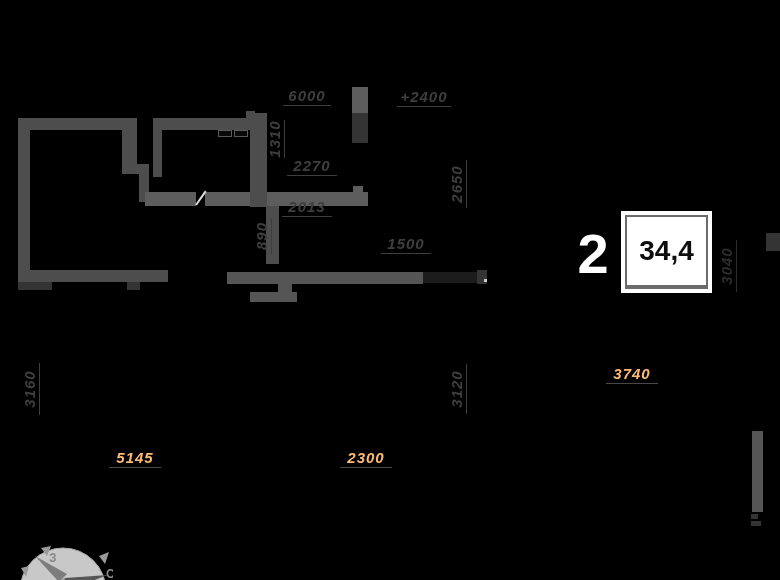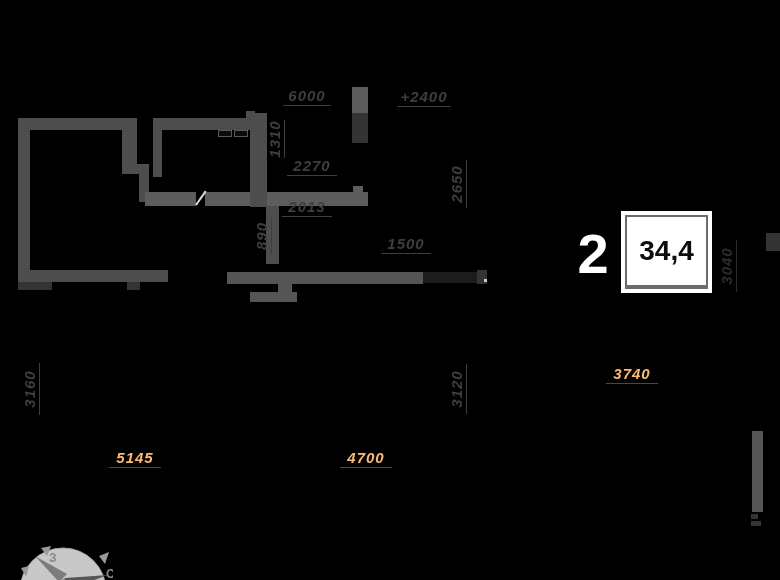--- a/index.html
+++ b/index.html
@@ -69,21 +69,21 @@
   <div class="doorline" style="left:196px;top:204px;width:17px;height:2px;"></div>
   <div class="hinge" style="left:484px;top:279px;width:3px;height:3px;"></div>
 
   <div class="dim" style="left:283px;top:88px;width:48px;">6000</div>
   <div class="dim" style="left:397px;top:89px;width:54px;">+2400</div>
   <div class="dim" style="left:287px;top:158px;width:50px;">2270</div>
   <div class="dim" style="left:282px;top:199px;width:50px;">2013</div>
   <div class="dim" style="left:381px;top:236px;width:50px;">1500</div>
   <div class="dim lt2" style="left:606px;top:366px;width:52px;">3740</div>
   <div class="dim lt2" style="left:101px;top:450px;width:52px;margin-left:8px;">5145</div>
-  <div class="dim lt2" style="left:340px;top:450px;width:52px;">4700</div>
+  <div class="dim lt2" style="left:340px;top:450px;width:52px;">2300</div>
 
   <div class="dim vdim" style="left:22px;top:415px;width:52px;">3160</div>
   <div class="dim vdim" style="left:267px;top:158px;width:38px;">1310</div>
   <div class="dim vdim" style="left:254px;top:254px;width:36px;">890</div>
   <div class="dim vdim" style="left:449px;top:208px;width:48px;">2650</div>
   <div class="dim vdim" style="left:449px;top:414px;width:50px;">3120</div>
   <div class="dim vdim dk2" style="left:719px;top:292px;width:52px;">3040</div>
 
   <div id="aptnum">2</div>
   <div id="infobox">

